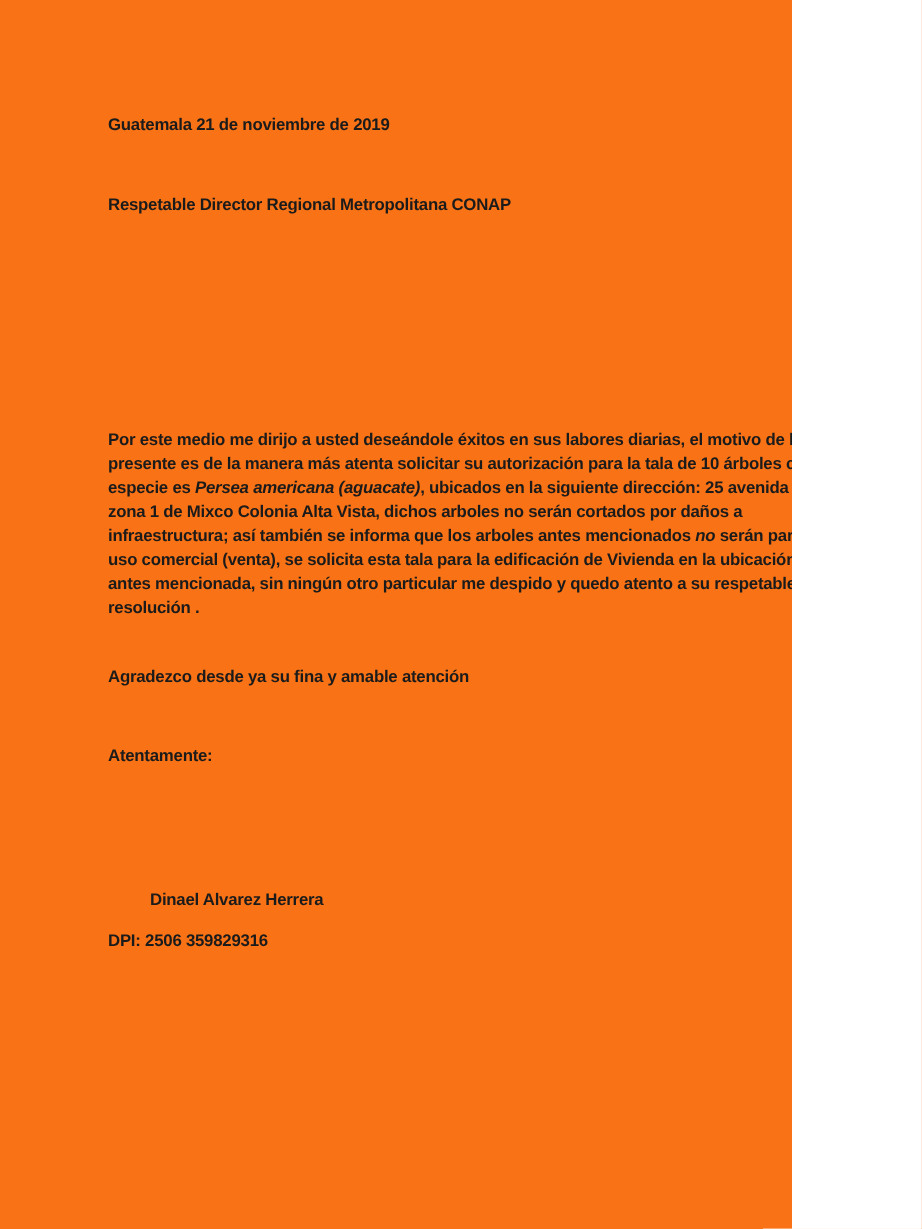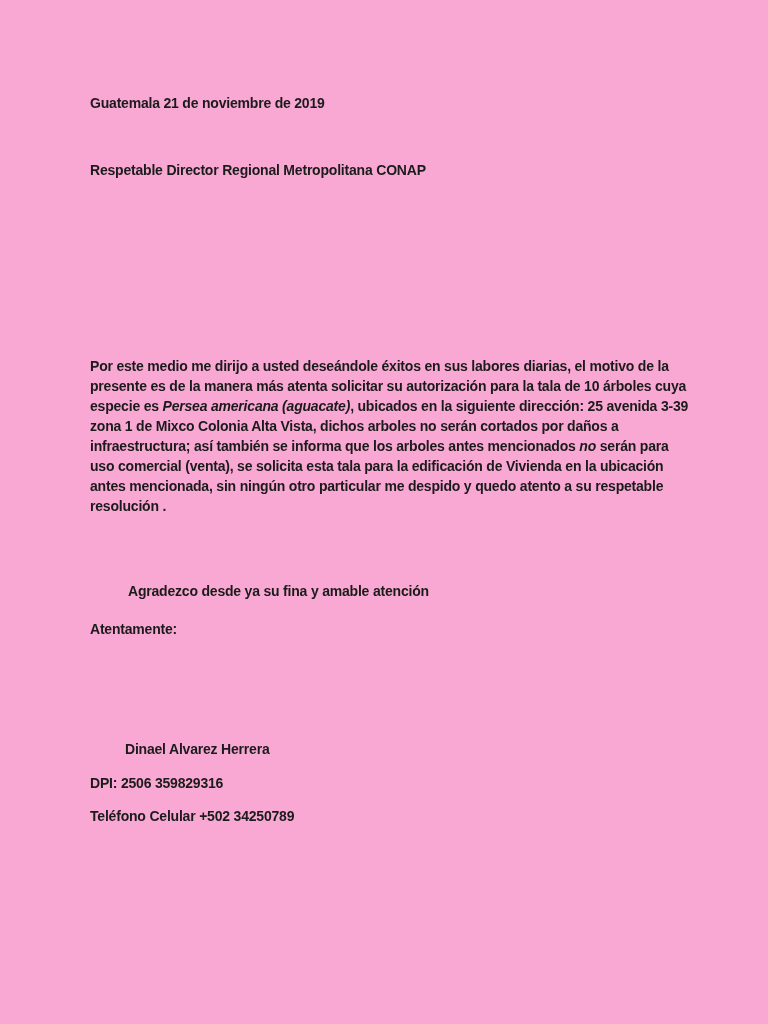--- a/index.html
+++ b/index.html
@@ -2,23 +2,23 @@
 <html><head>
 <meta charset="utf-8">
 <style>
   html, body {
     margin: 0;
     padding: 0;
     background: #ffffff;
   }
   .page {
     position: relative;
-    width: 768px;
+    width: 660px;
     height: 1024px;
-    background: #f9a8d4;
+    background: #f97316;
     overflow: hidden;
     font-family: "Liberation Sans", sans-serif;
     font-weight: 700;
     font-size: 14px;
     color: #1b1b1b;
     letter-spacing: -0.2px;
   }
   .line {
     position: absolute;
     left: 90px;
@@ -31,21 +31,21 @@
     width: 600px;
     line-height: 20px;
     text-align: left;
   }
   .run-italic {
     font-style: italic;
   }
   .date-line      { top: 94px; }
   .recipient-line { top: 161px; }
   .body-para      { top: 356px; }
-  .thanks-line    { top: 582px; margin-left: 38px; }
+  .thanks-line    { top: 554px; }
   .closing-line   { top: 620px; text-align: right; }
   .sig-name       { top: 740px; margin-left: 35px; }
   .sig-dpi        { top: 774px; }
   .sig-phone      { top: 807px; }
   .sig-email      { top: 841px; }
 </style>
 </head>
 <body>
 
 <div class="page">
@@ -57,16 +57,15 @@
   <div class="para body-para"><span>Por este medio me dirijo a usted deseándole éxitos en sus labores diarias, el motivo de la presente es de la manera más atenta solicitar su autorización para la tala de 10 árboles cuya especie es </span><span class="run-italic">Persea americana (aguacate)</span><span>, ubicados en la siguiente dirección: 25 avenida 3-39 zona 1 de Mixco Colonia Alta Vista, dichos arboles no serán cortados por daños a infraestructura; así también se informa que los arboles antes mencionados </span><span class="run-italic">no</span><span> serán para uso comercial (venta), se solicita esta tala para la edificación de Vivienda en la ubicación antes mencionada, sin ningún otro particular me despido y quedo atento a su respetable resolución .</span></div>
 
   <div class="line thanks-line">Agradezco desde ya su fina y amable atención</div>
 
   <div class="line closing-line">Atentamente:</div>
 
   <div class="line sig-name">Dinael Alvarez Herrera</div>
 
   <div class="line sig-dpi">DPI: 2506 359829316</div>
 
-  <div class="line sig-phone">Teléfono Celular +502 34250789</div>
 
 
 </div>
 
 </body></html>

